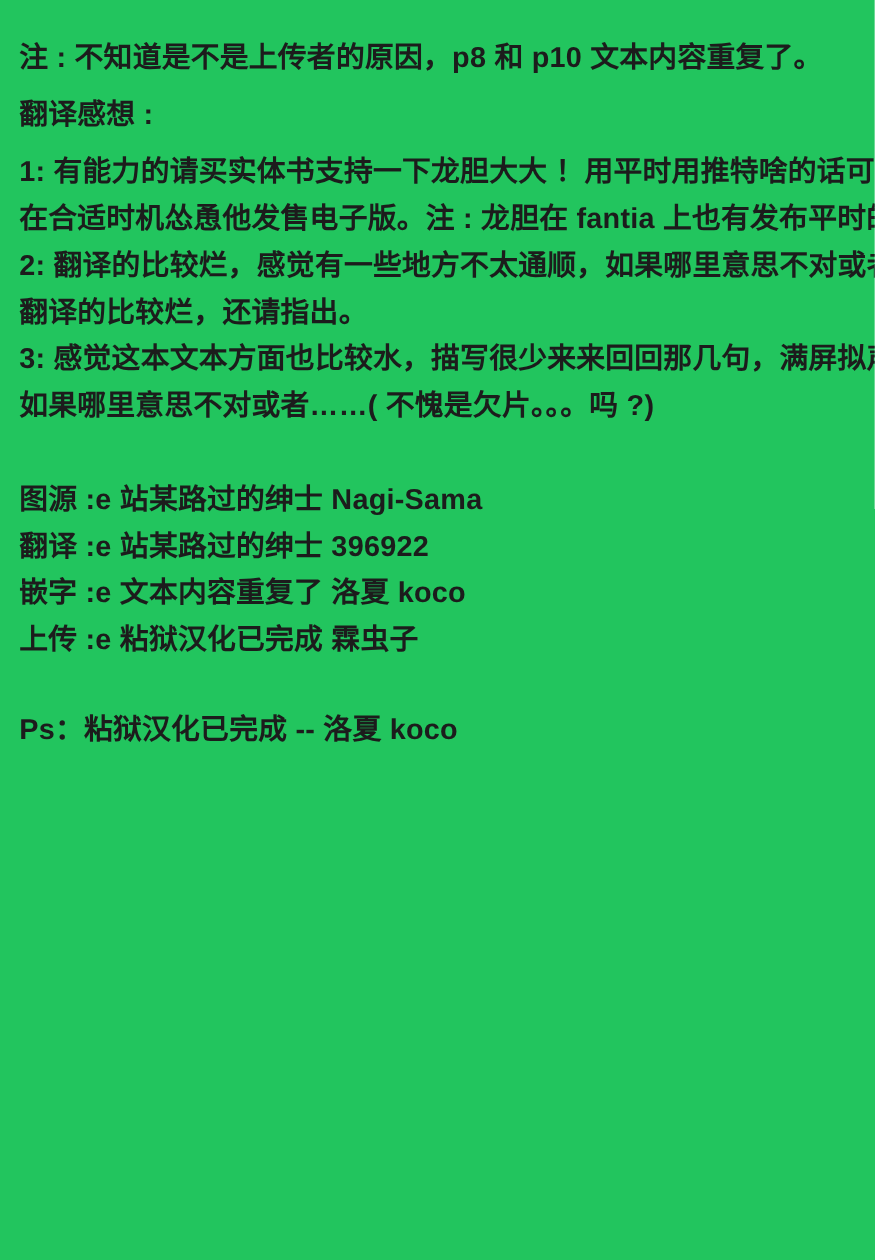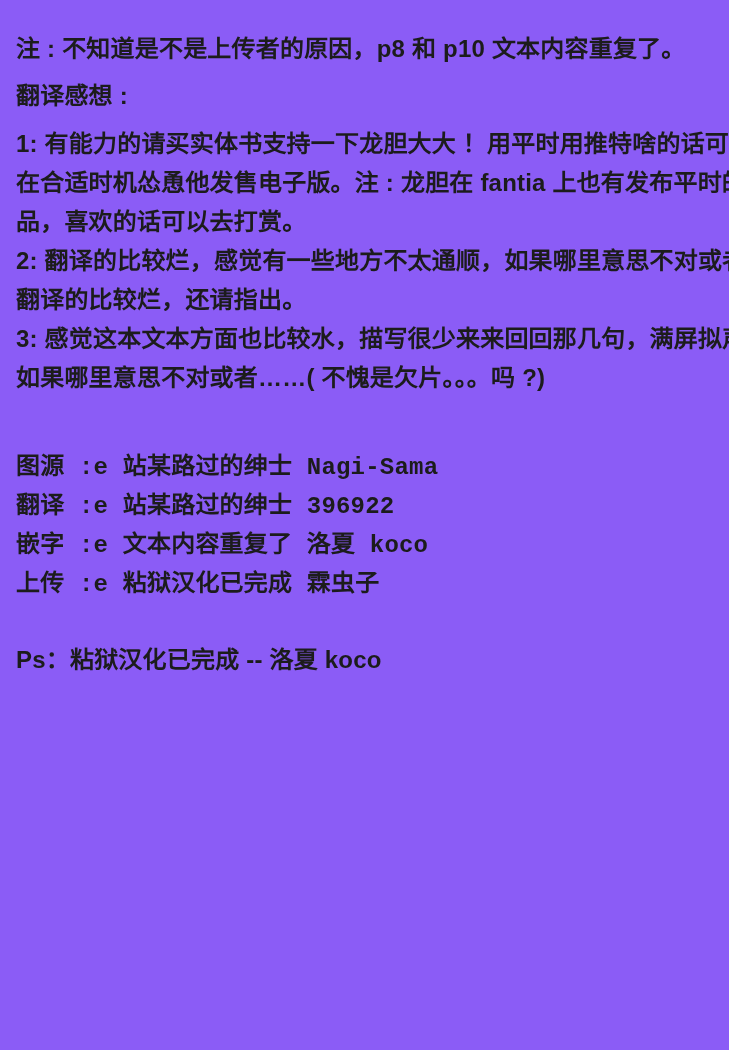--- a/index.html
+++ b/index.html
@@ -4,53 +4,52 @@
 <style>
   html, body {
     margin: 0;
     padding: 0;
     background: #ffffff;
   }
   .page {
     position: relative;
     width: 729px;
     height: 1050px;
-    background: #8b5cf6;
+    background: #22c55e;
     box-sizing: border-box;
     padding: 29px 14px 0 16px;
     overflow: hidden;
     font-family: "Liberation Sans", "DejaVu Sans", sans-serif;
     font-weight: 600;
     font-size: 24px;
     color: #1c1c1c;
     -webkit-font-smoothing: antialiased;
   }
   .line {
     line-height: 39px;
     white-space: pre;
     letter-spacing: 0.2px;
     margin: 0;
   }
   .after-note   { margin-top: 8px; }   
   .after-head   { margin-top: 9px; }   
-  .credits-block { margin-top: 51px; font-family: Liberation Mono, monospace; } 
+  .credits-block { margin-top: 39px; } 
   .ps-block      { margin-top: 36px; } 
 </style>
 </head>
 <body>
 
 <div class="page">
 
   <p class="line">注 : 不知道是不是上传者的原因，p8 和 p10 文本内容重复了。</p>
 
   <p class="line after-note">翻译感想 :</p>
 
   <p class="line after-head">1: 有能力的请买实体书支持一下龙胆大大 ！用平时用推特啥的话可以</p>
   <p class="line">在合适时机怂恿他发售电子版。注 : 龙胆在 fantia 上也有发布平时的作</p>
-  <p class="line">品，喜欢的话可以去打赏。</p>
 
   <p class="line">2: 翻译的比较烂，感觉有一些地方不太通顺，如果哪里意思不对或者</p>
   <p class="line">翻译的比较烂，还请指出。</p>
 
   <p class="line">3: 感觉这本文本方面也比较水，描写很少来来回回那几句，满屏拟声</p>
   <p class="line">如果哪里意思不对或者……( 不愧是欠片。。。吗 ?)</p>
 
   <div class="credits-block">
     <p class="line">图源 :e 站某路过的绅士 Nagi-Sama</p>
     <p class="line">翻译 :e 站某路过的绅士 396922</p>

